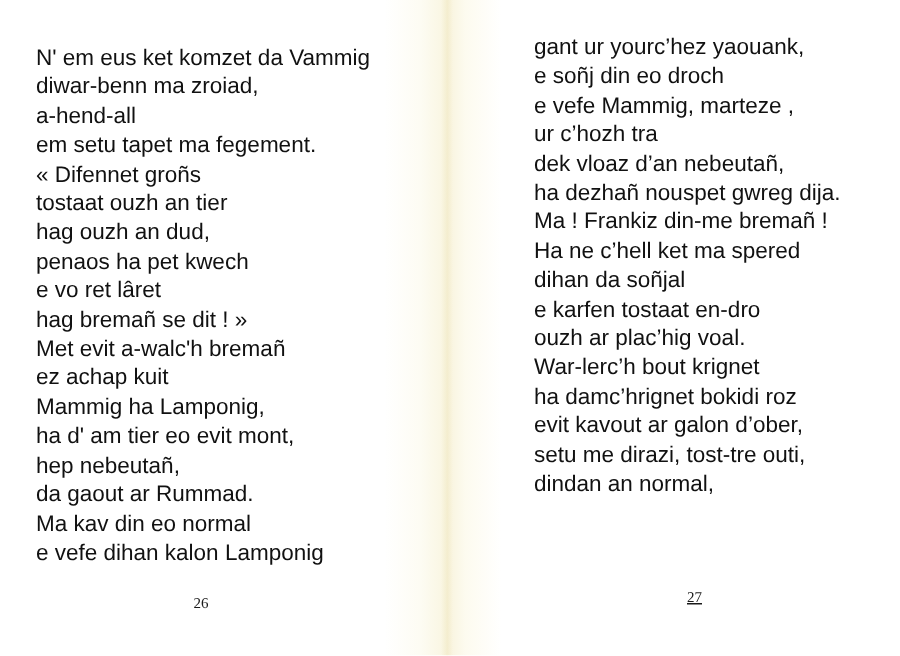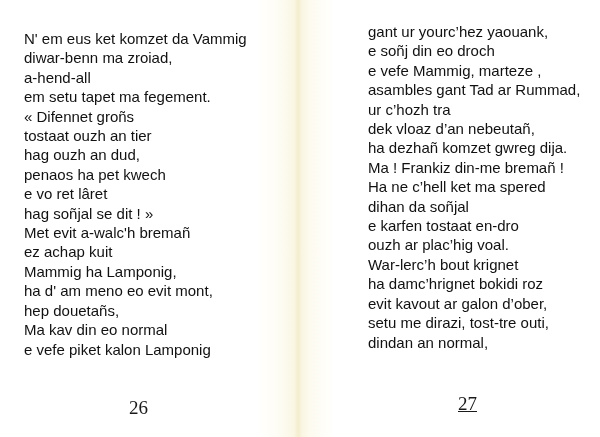--- a/index.html
+++ b/index.html
@@ -48,30 +48,30 @@
       font-family: "Liberation Sans", sans-serif;
       font-size: 15px;
       line-height: 19.4px;
       color: #111111;
     }
     .page-left .poem {
       left: 24px;
       top: 29px;
     }
     .page-right .poem {
-      left: 70px;
+      left: 58px;
       top: 22px;
     }
     .poem li {
       white-space: nowrap;
     }
     .page-number {
       position: absolute;
       font-family: "Liberation Serif", serif;
-      font-size: 19px;
+      font-size: 10px;
       color: #1a1a1a;
       text-align: center;
     }
     .page-left .page-number {
       left: 129px;
       top: 397px;
     }
     .page-right .page-number {
       left: 160px;
       top: 393px;
@@ -87,41 +87,41 @@
     <ul class="poem">
       <li>N' em eus ket komzet da Vammig</li>
       <li>diwar-benn ma zroiad,</li>
       <li>a-hend-all</li>
       <li>em setu tapet ma fegement.</li>
       <li>« Difennet groñs</li>
       <li>tostaat ouzh an tier</li>
       <li>hag ouzh an dud,</li>
       <li>penaos ha pet kwech</li>
       <li>e vo ret lâret</li>
-      <li>hag soñjal se dit ! »</li>
+      <li>hag bremañ se dit ! »</li>
       <li>Met evit a-walc'h bremañ</li>
       <li>ez achap kuit</li>
       <li>Mammig ha Lamponig,</li>
-      <li>ha d' am meno eo evit mont,</li>
-      <li>hep douetañs,</li>
+      <li>ha d' am tier eo evit mont,</li>
+      <li>hep nebeutañ,</li>
+      <li>da gaout ar Rummad.</li>
       <li>Ma kav din eo normal</li>
-      <li>e vefe piket kalon Lamponig</li>
+      <li>e vefe dihan kalon Lamponig</li>
     </ul>
     <div class="page-number">26</div>
   </div>
 
   <div class="page page-right">
     <ul class="poem">
       <li>gant ur yourc’hez yaouank,</li>
       <li>e soñj din eo droch</li>
       <li>e vefe Mammig, marteze ,</li>
-      <li>asambles gant Tad ar Rummad,</li>
       <li>ur c’hozh tra</li>
       <li>dek vloaz d’an nebeutañ,</li>
-      <li>ha dezhañ komzet gwreg dija.</li>
+      <li>ha dezhañ nouspet gwreg dija.</li>
       <li>Ma ! Frankiz din-me bremañ !</li>
       <li>Ha ne c’hell ket ma spered</li>
       <li>dihan da soñjal</li>
       <li>e karfen tostaat en-dro</li>
       <li>ouzh ar plac’hig voal.</li>
       <li>War-lerc’h bout krignet</li>
       <li>ha damc’hrignet bokidi roz</li>
       <li>evit kavout ar galon d’ober,</li>
       <li>setu me dirazi, tost-tre outi,</li>
       <li>dindan an normal,</li>

